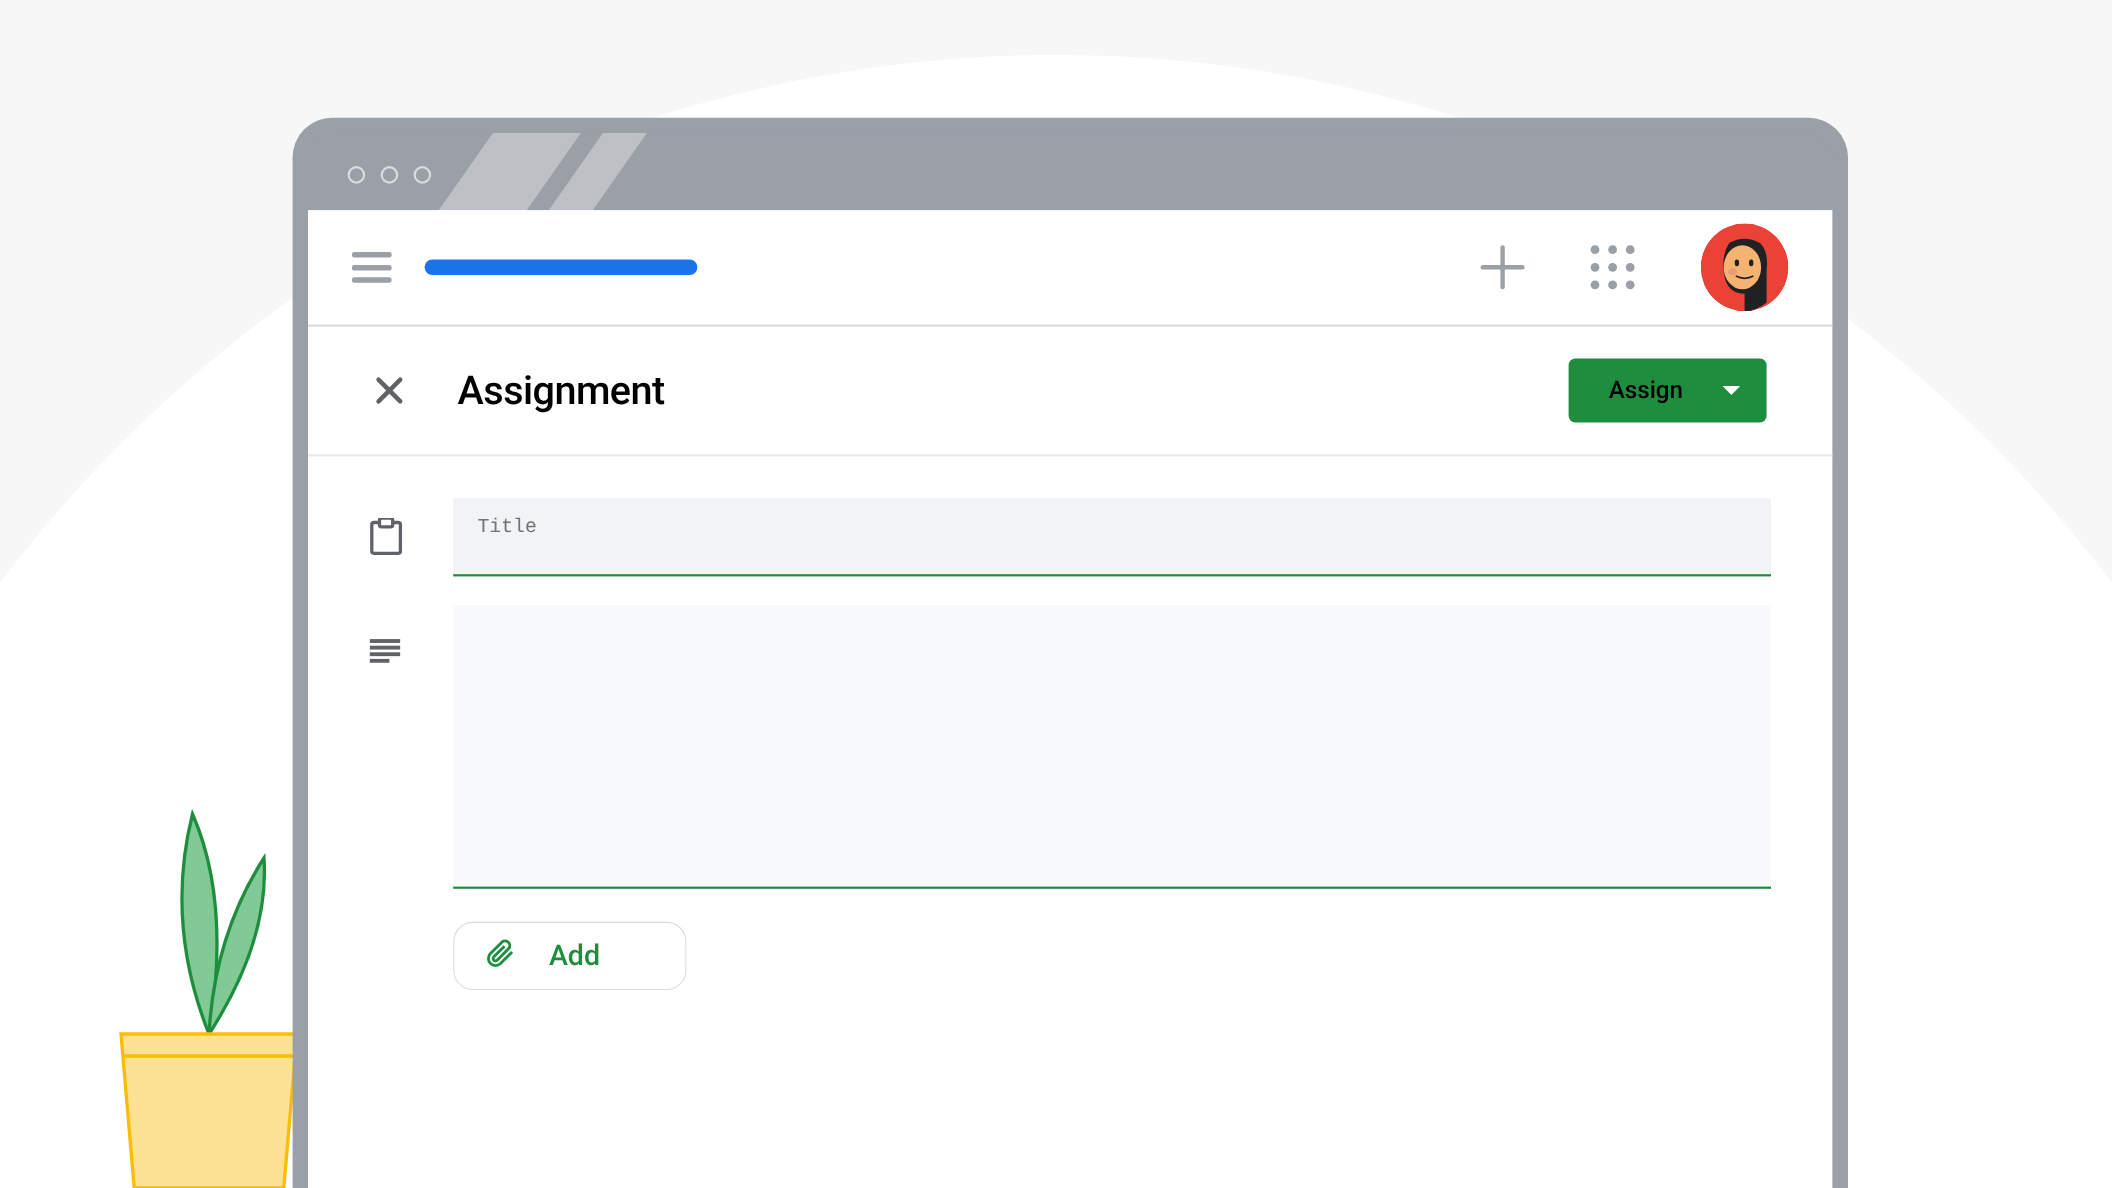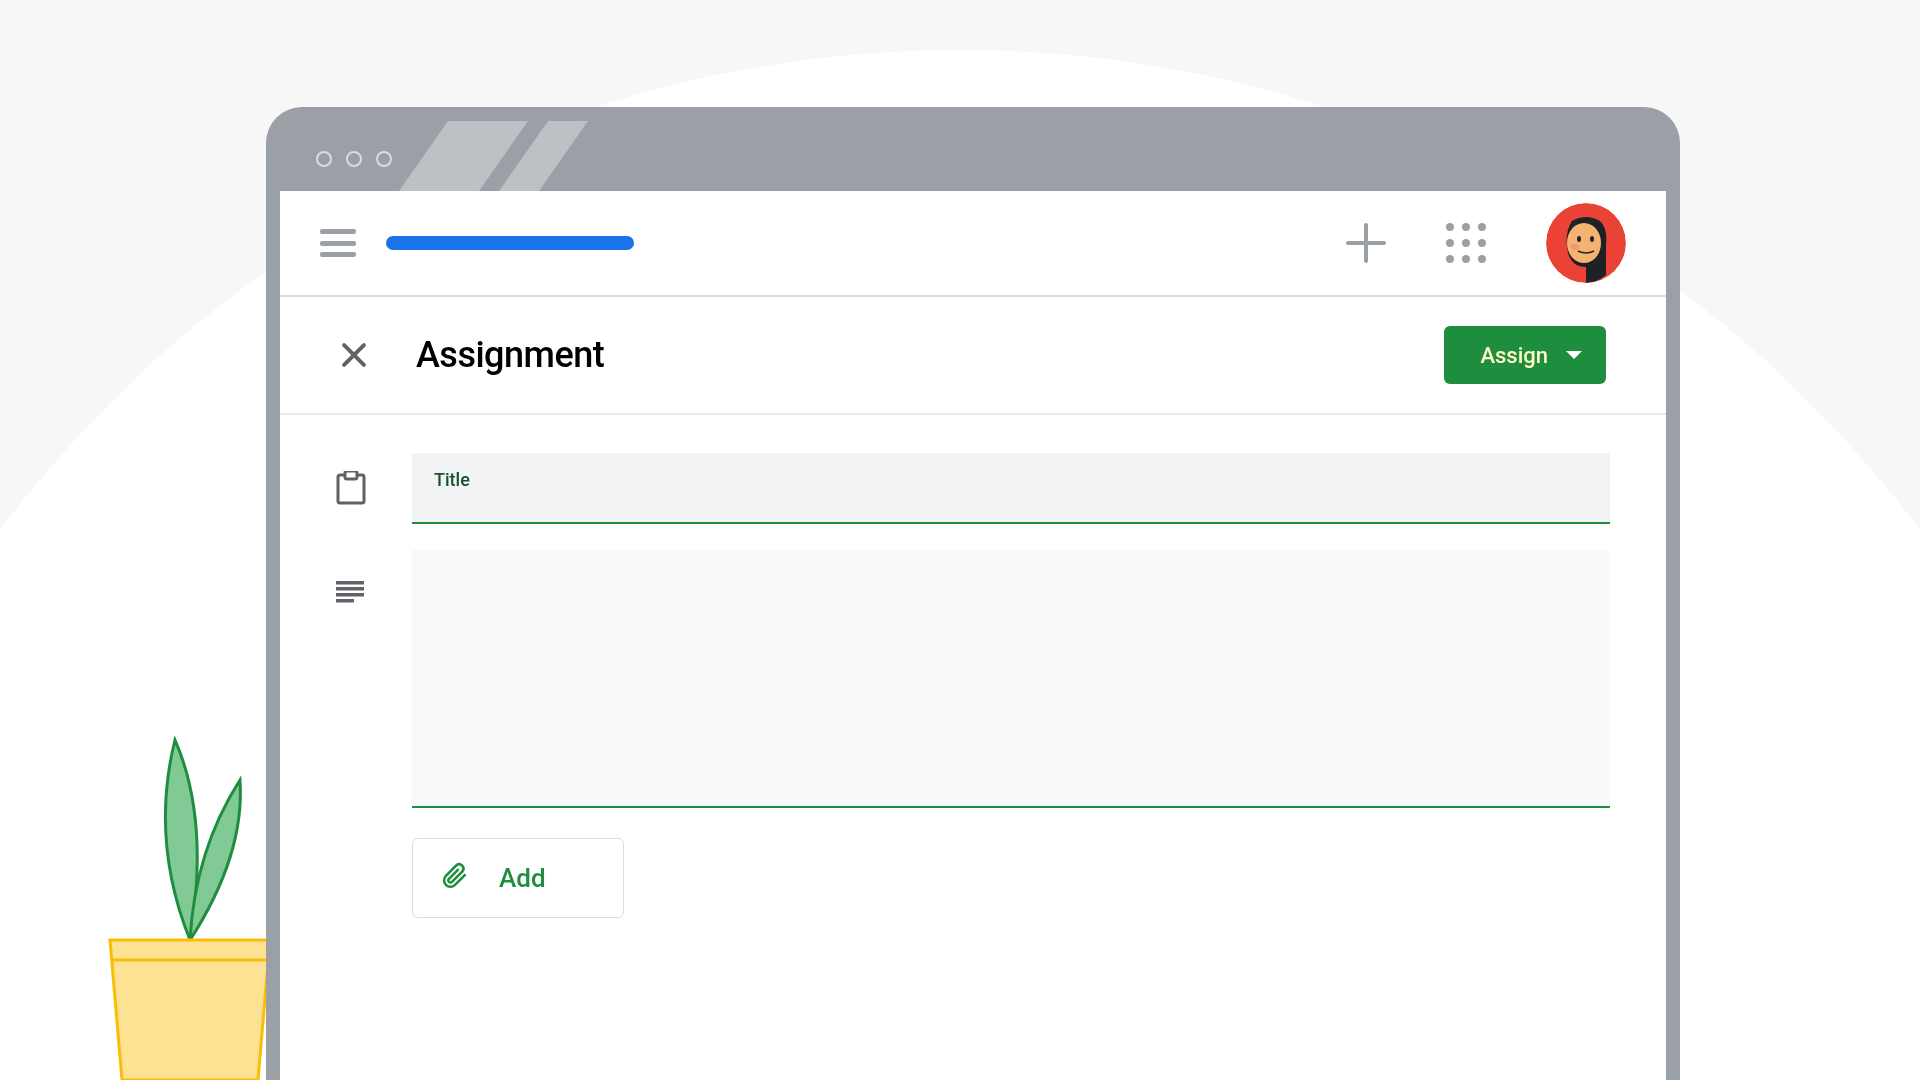--- a/index.html
+++ b/index.html
@@ -190,27 +190,27 @@
     .close-btn::after { transform: rotate(-45deg); }
     .page-title {
       font-size: 36px;
       font-weight: 500;
       color: #000000;
       letter-spacing: -0.5px;
     }
     .header-spacer { flex: 1; }
     .assign-btn {
       background: #1e8e3e;
-      color: #fef9c3;
+      color: #000000;
       height: 58px;
       border-radius: 6px;
       display: flex;
       align-items: center;
       padding: 0 24px 0 36px;
-      gap: 18px;
+      gap: 36px;
       cursor: pointer;
       font-size: 22px;
       font-weight: 500;
     }
     .caret-down {
       width: 0; height: 0;
       border-left: 8px solid transparent;
       border-right: 8px solid transparent;
       border-top: 8px solid #ffffff;
     }
@@ -235,34 +235,35 @@
       flex: 1;
     }
     .title-field {
       background: #f1f3f4;
       border-bottom: 2px solid #1e8e3e;
       padding: 16px 22px 32px 22px;
       margin-bottom: 26px;
     }
     .title-field label {
       font-size: 18px;
-      color: #14532d;
+      color: #737373;
       font-weight: 500;
+      font-family: Liberation Mono, monospace;
     }
     .desc-field {
       background: #f8f9fa;
       border-bottom: 2px solid #1e8e3e;
       height: 258px;
       margin-bottom: 30px;
     }
     .add-btn {
       border: 1.5px solid #dadce0;
-      border-radius: 6px;
+      border-radius: 18px;
       width: 212px;
-      height: 80px;
+      height: 62px;
       display: flex;
       align-items: center;
       gap: 30px;
       padding: 0 28px;
       cursor: pointer;
       color: #1e8e3e;
       font-size: 26px;
       font-weight: 500;
     }
   </style>

